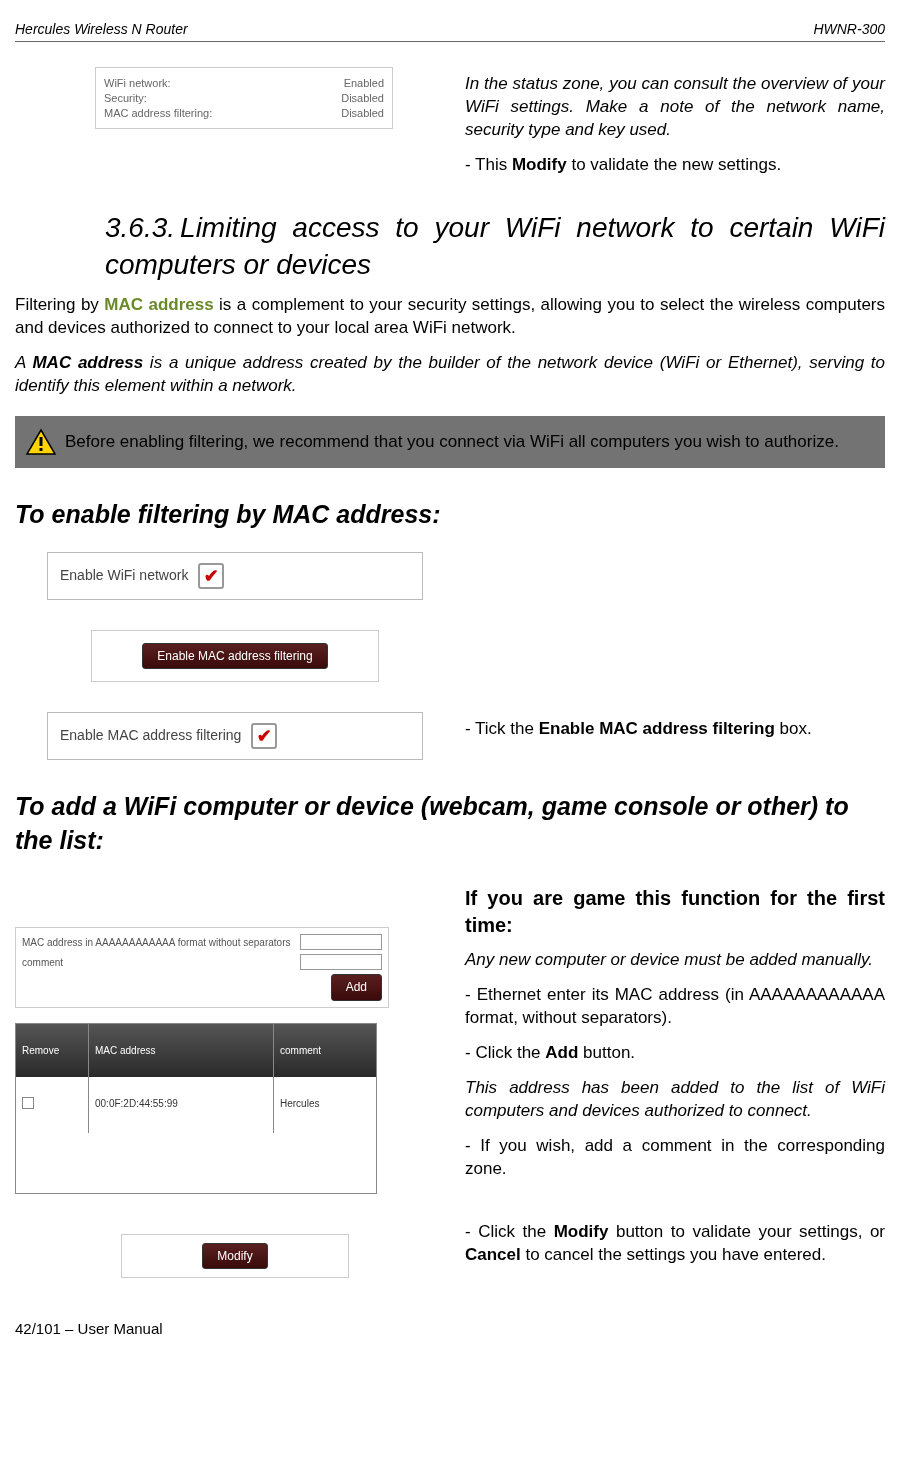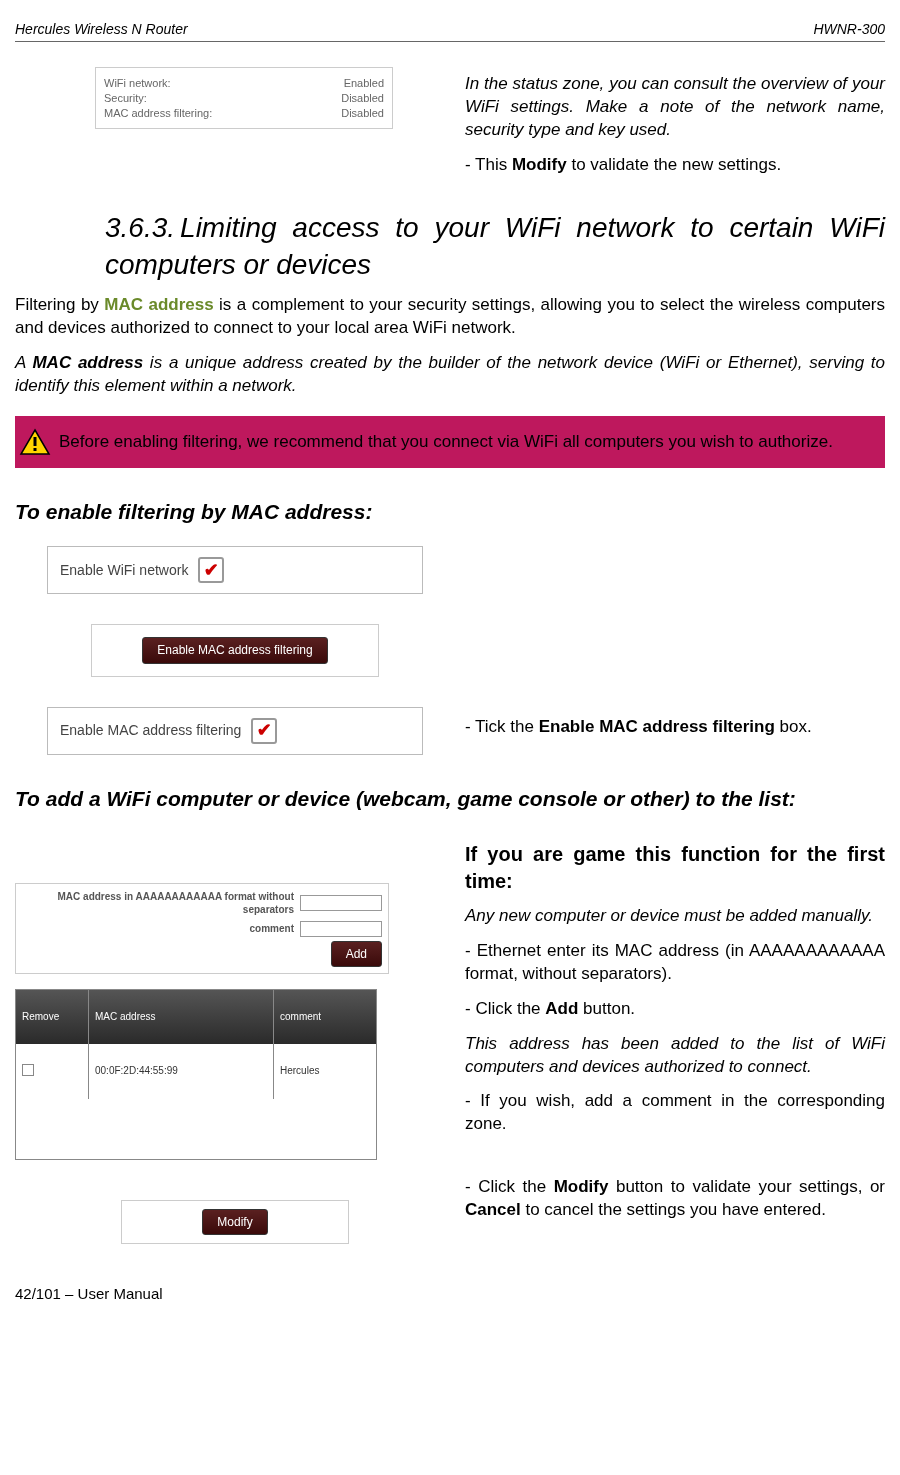--- a/index.html
+++ b/index.html
@@ -39,36 +39,36 @@
     .italic { font-style: italic; }
     .section-heading {
       font-style: italic;
       font-size: 28px;
       margin: 20px 0 10px 90px;
       text-align: justify;
     }
     .section-num { padding-right: 5px; }
     .green-bold { color: #6a8a2a; font-weight: bold; }
     .note-box {
-      background: #be185d;
-      padding: 12px 4px;
+      background: #737373;
+      padding: 12px 10px;
       margin: 18px 0 30px 0;
       display: flex;
       align-items: center;
     }
     .warning-icon {
       width: 32px;
       height: 28px;
       margin-right: 8px;
       flex-shrink: 0;
     }
     .sub-heading {
       font-weight: bold;
       font-style: italic;
-      font-size: 21px;
+      font-size: 25px;
       margin: 24px 0 20px 0;
     }
     .ui-box {
       border: 1px solid #bbb;
       padding: 10px 12px;
       display: inline-flex;
       align-items: center;
       background: #fff;
       font-family: Verdana, sans-serif;
       font-size: 14px;
@@ -94,31 +94,31 @@
       border: 1px solid #333;
       border-radius: 3px;
       padding: 4px 14px;
       font-size: 12px;
       font-family: Verdana, sans-serif;
       display: inline-block;
     }
     .ui-placeholder {
       width: 350px;
     }
-    .step-row { margin-bottom: 30px; align-items: center; }
+    .step-row { margin-bottom: 30px; }
     .mac-form {
       width: 360px;
       border: 1px solid #ccc;
       padding: 6px;
       font-size: 10px;
       color: #555;
       font-family: Verdana, sans-serif;
     }
     .mac-form .form-row { display: flex; align-items: center; margin-bottom: 4px; }
-    .mac-form .form-row .lbl { flex: 1; text-align: right; padding-right: 6px; font-weight: bold; }
+    .mac-form .form-row .lbl { flex: 1; text-align: left; padding-right: 6px; }
     .small-input { border: 1px solid #999; height: 14px; width: 80px; background:#fff; }
     .table-box {
       width: 360px;
       border: 1px solid #888;
       font-family: Verdana, sans-serif;
       font-size: 10px;
       margin-top: 15px;
     }
     .table-head {
       background: linear-gradient(#555,#2a2a2a);

